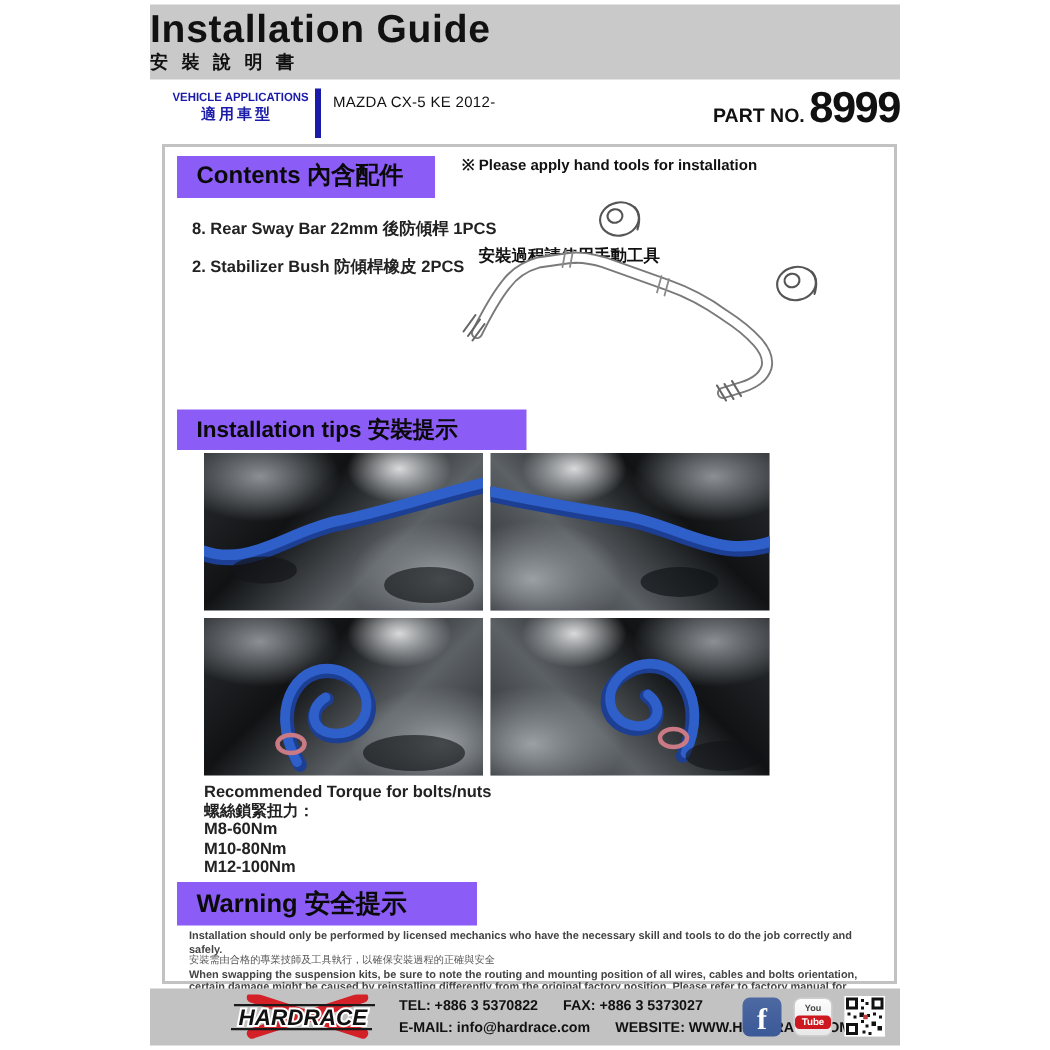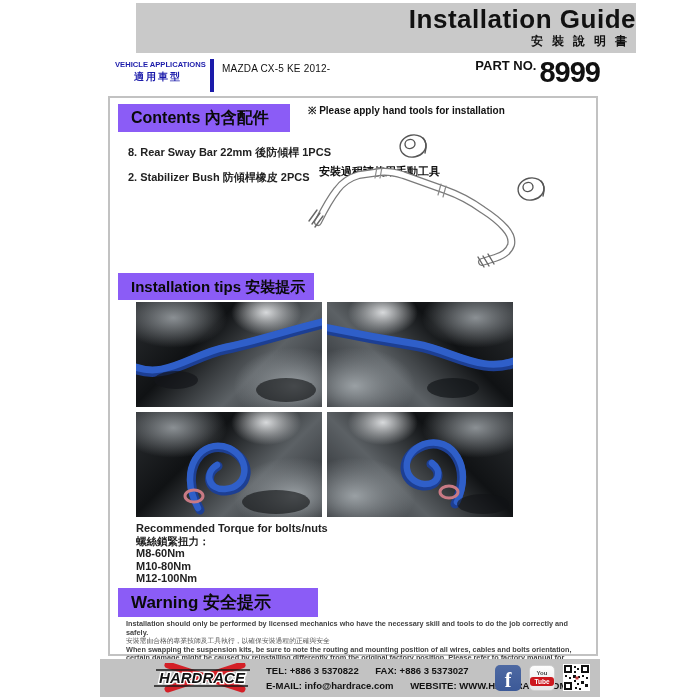--- a/index.html
+++ b/index.html
@@ -1,43 +1,43 @@
 <!DOCTYPE html>
 <html><head>
 <meta charset="utf-8">
 <style>
   html,body{margin:0;padding:0;background:#ffffff;}
   .canvas{position:relative;width:700px;height:700px;background:#ffffff;overflow:hidden;
           font-family:"Liberation Sans",sans-serif;color:#111;}
 
   
   .title-banner{position:absolute;left:100px;top:3px;width:500px;height:50px;
-                background:#c9c9c9;text-align:right;margin-left:36px;}
+                background:#c9c9c9;text-align:left;}
   .title-en{font-size:26px;font-weight:bold;letter-spacing:.5px;line-height:30px;margin-top:1px;}
   .title-zh{font-size:12px;font-weight:bold;letter-spacing:9px;line-height:15px;}
 
   
   .va-block{position:absolute;left:110px;top:60px;width:96px;text-align:center;
             color:#1b1baa;font-weight:bold;line-height:10px;}
   .va-en{font-size:8px;transform:scaleX(.95);transform-origin:right;}
   .va-zh{font-size:10px;letter-spacing:2px;margin-top:2px;}
   .va-divider{position:absolute;left:210px;top:59px;width:4px;height:33px;background:#1b1baa;}
   .model{position:absolute;left:222px;top:63px;font-size:10px;font-weight:normal;letter-spacing:.2px;}
   .partno{position:absolute;left:450px;top:58px;width:150px;text-align:right;
-          display:flex;justify-content:flex-end;align-items:flex-start;}
+          display:flex;justify-content:flex-end;align-items:flex-end;}
   .partno-label{font-size:13px;font-weight:bold;margin-bottom:3px;}
   .partno-value{font-size:29px;font-weight:bold;letter-spacing:-1px;line-height:29px;margin-left:3px;}
 
   
   .main-box{position:absolute;left:108px;top:96px;width:490px;height:560px;
             border:2px solid #c2c2c2;box-sizing:border-box;background:#fff;}
   .sec-header{position:absolute;background:#8b5cf6;font-weight:bold;color:#0a0a0a;
               padding-left:13px;box-sizing:border-box;}
   .contents-header{left:8px;top:6px;width:172px;height:28px;font-size:16px;line-height:28px;}
-  .tips-header{left:8px;top:175px;width:196px;height:27px;font-size:15px;line-height:27px;}
+  .tips-header{left:8px;top:175px;width:233px;height:27px;font-size:15px;line-height:27px;}
   .warning-header{left:8px;top:490px;width:200px;height:29px;font-size:17px;line-height:29px;}
 
   .hand-note{position:absolute;left:198px;top:7px;font-weight:bold;line-height:12px;}
   .hand-note .en{font-size:10px;}
   .hand-note .zh{font-size:11px;padding-left:11px;margin-top:48px;}
 
   .content-item{position:absolute;left:18px;font-size:11px;font-weight:bold;color:#222;}
   .item-0{top:47px;} .item-1{top:72px;}
 
   .diagram{position:absolute;left:175px;top:28px;width:310px;height:150px;}

